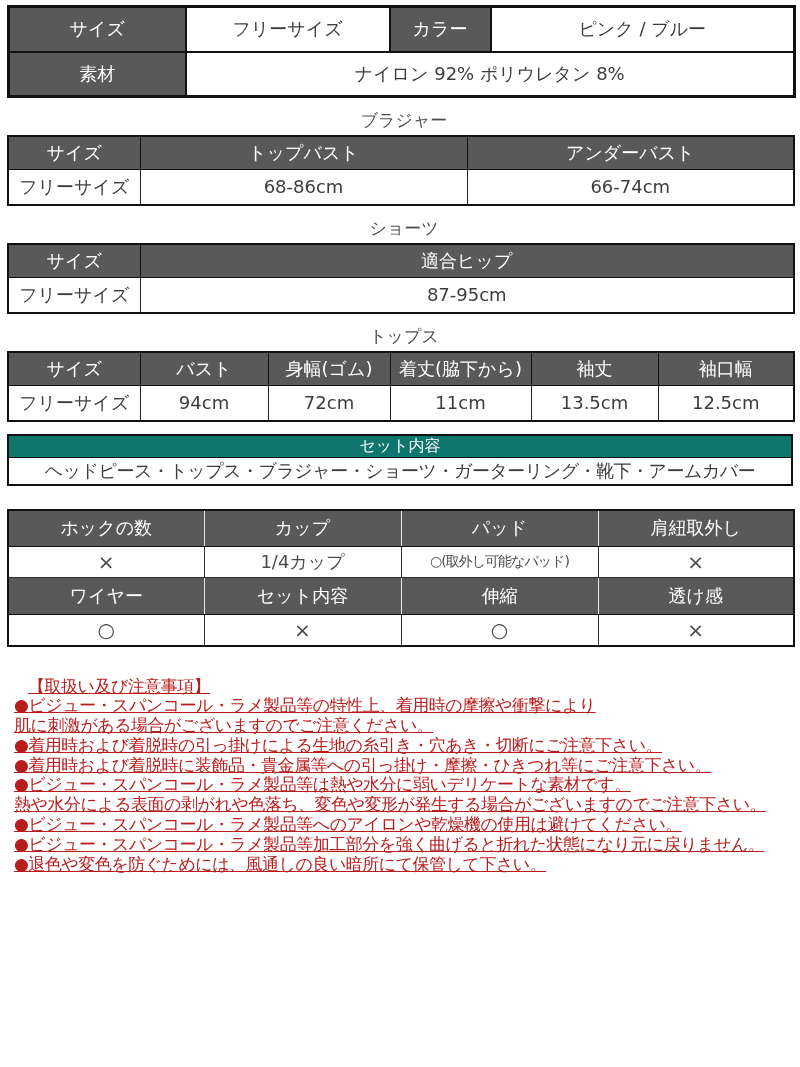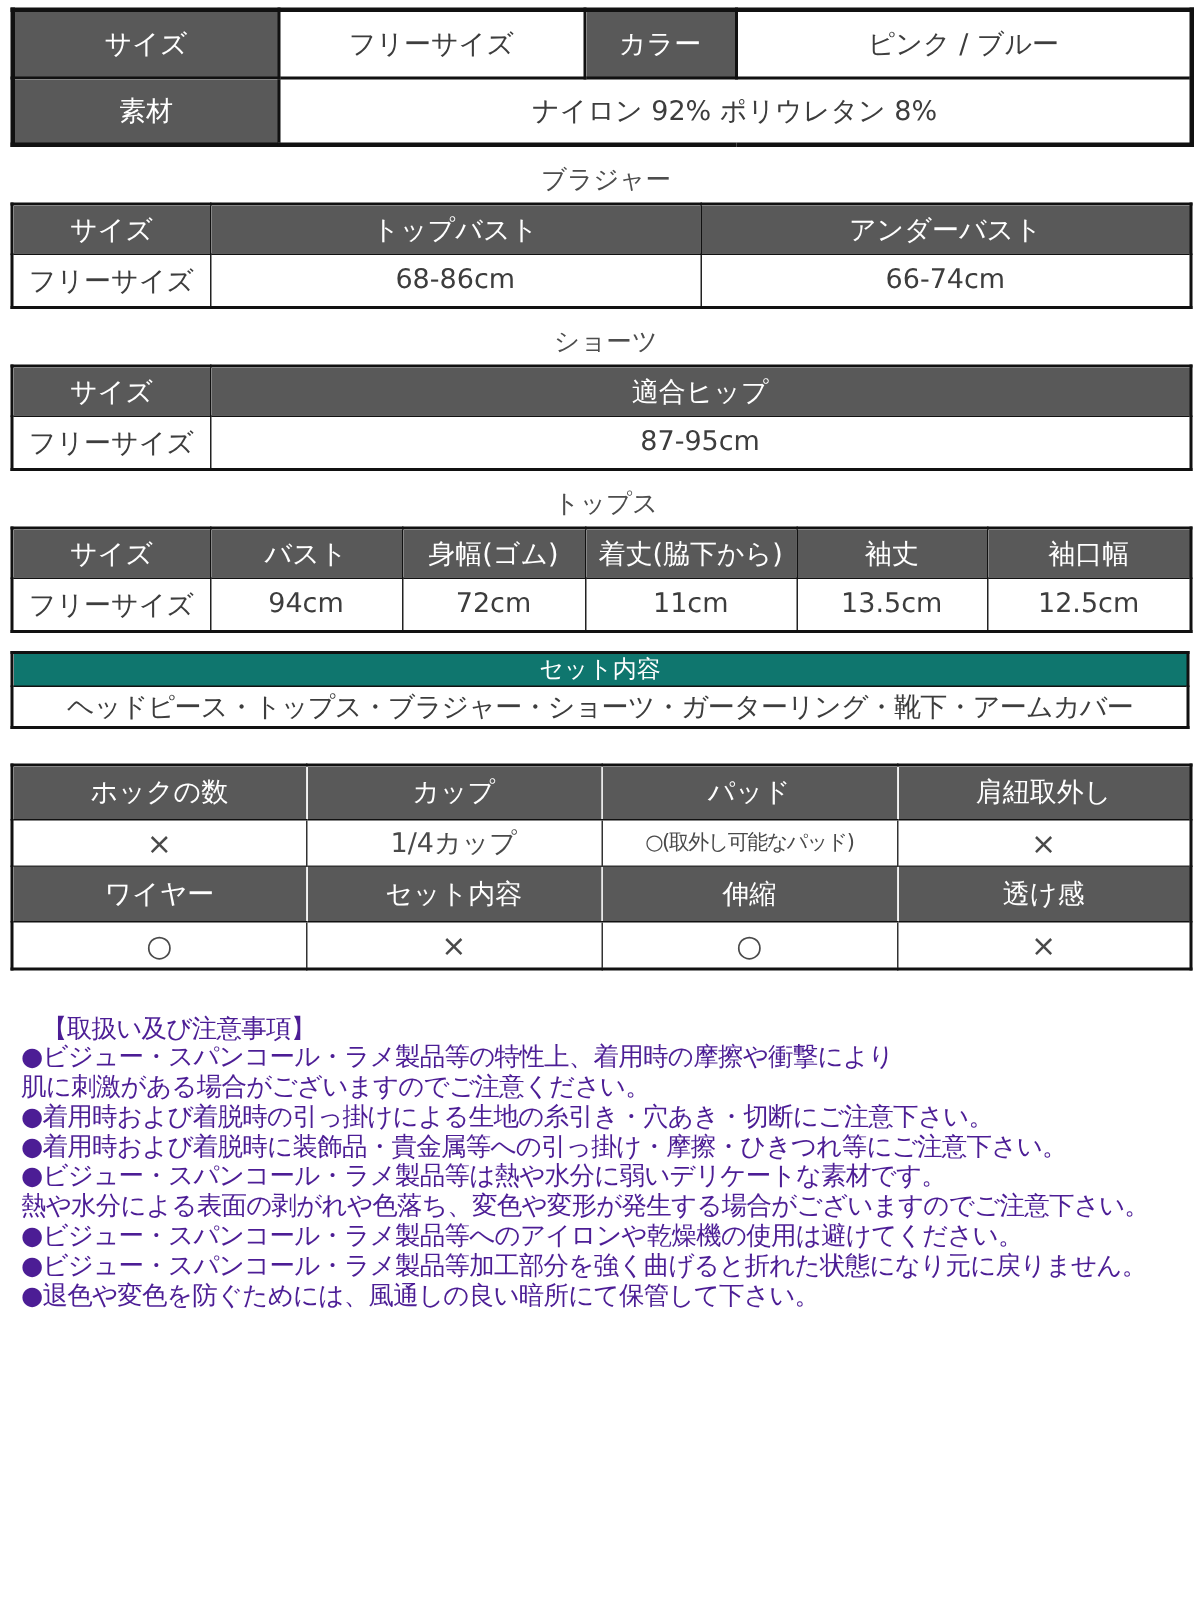--- a/index.html
+++ b/index.html
@@ -39,22 +39,22 @@
 
   
   .feat{margin-top:23px;border:2px solid #111;}
   .feat th{background:#595959;color:#ffffff;height:37px;border-top:1px solid #111;border-bottom:1px solid #111;}
   .feat th + th{border-left:1px solid #e8e8e8;}
   .feat td{height:31px;border:1px solid #333;color:#4a4a4a;}
   .feat td.sym{font-size:20px;}
   .feat td.small{font-size:14px;letter-spacing:-1px;margin-top:12px;}
 
   
-  .notes{margin:30px 4px 0 14px;font-size:17px;line-height:19.8px;color:#4c1d95;
-         letter-spacing:-0.5px;white-space:nowrap;}
+  .notes{margin:30px 4px 0 14px;font-size:17px;line-height:19.8px;color:#b91c1c;
+         letter-spacing:-0.5px;white-space:nowrap;text-decoration:underline;}
   .notes .title{margin-left:14px;}
 </style>
 </head>
 <body>
 
 <div class="page">
 
   <table class="t1">
     <colgroup>
         <col style="width:177px">

